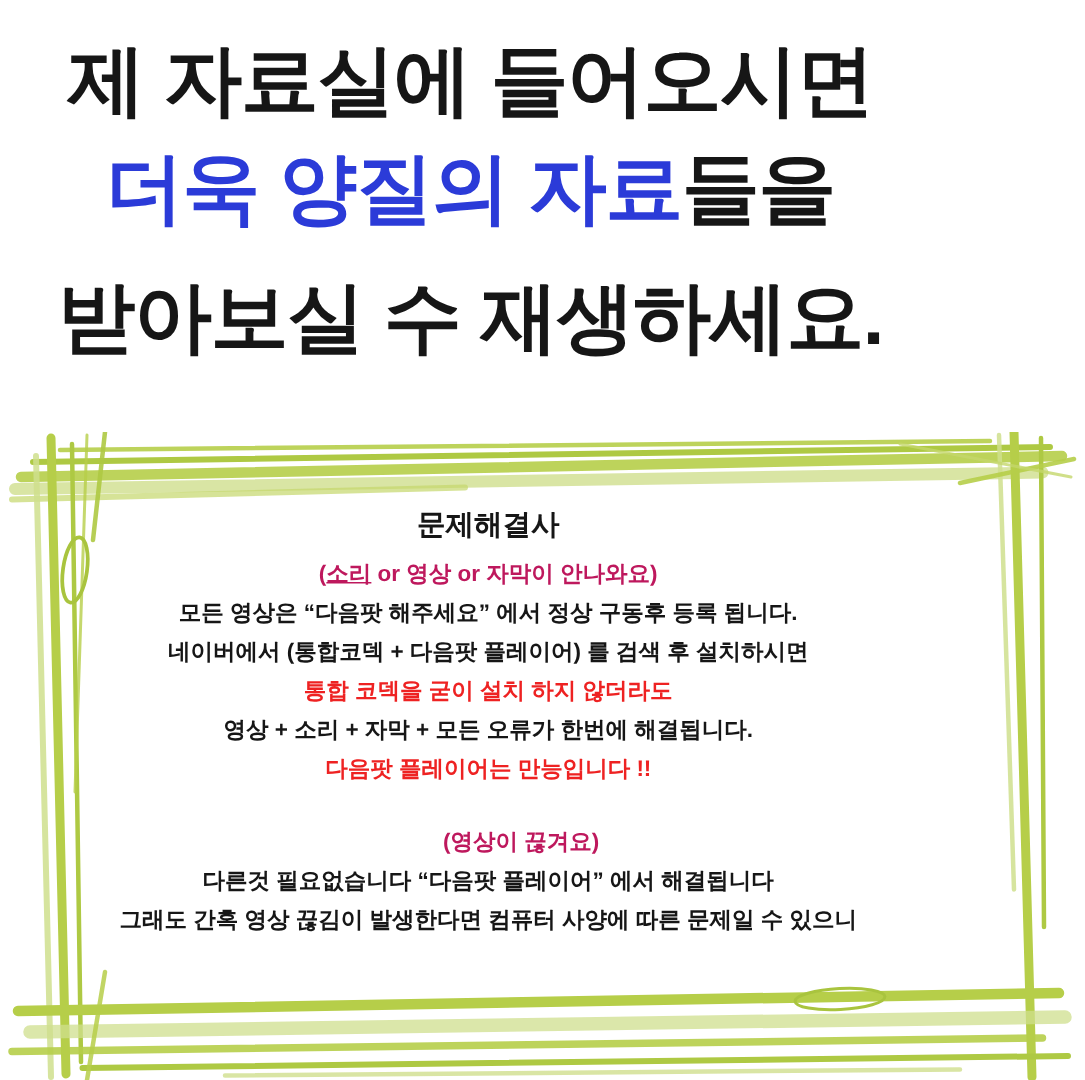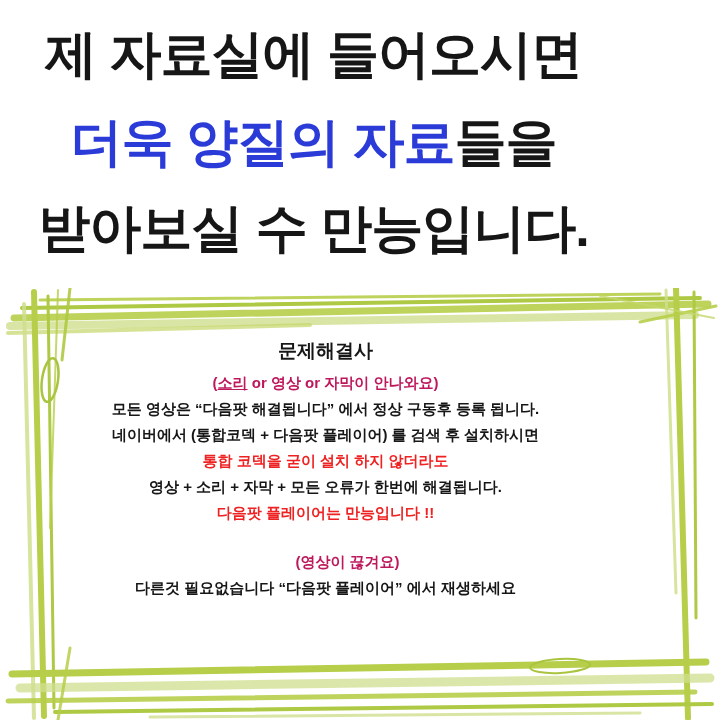--- a/index.html
+++ b/index.html
@@ -7,21 +7,21 @@
     width:723px;height:720px;position:relative;overflow:hidden;
     background:#ffffff;
     font-family:"Liberation Sans","DejaVu Sans",sans-serif;
   }
   .stage{position:absolute;inset:0;}
 
   
   .headline{position:absolute;top:0;left:0;width:627px;text-align:center;color:#161616;}
   .h-line{font-size:52px;line-height:72px;font-weight:bold;letter-spacing:-1px;white-space:nowrap;}
   .h-line1{margin-top:18px;}
-  .h-line2{margin-top:16px;}
+  .h-line2{}
   .h-line3{margin-top:14px;}
   .h-blue{color:#2b3bd8;}
 
   
   .frame{position:absolute;top:288px;left:0;width:723px;height:432px;}
 
   
   .box-content{position:absolute;top:338px;left:0;width:651px;text-align:center;color:#161616;}
   .b-title{font-size:19px;line-height:26px;font-weight:bold;}
   .b-line{font-size:15px;line-height:26px;font-weight:bold;white-space:nowrap;}
@@ -32,21 +32,21 @@
   .u{text-decoration:underline;}
 </style>
 </head>
 <body>
 
 <div class="stage">
 
   <div class="headline">
     <div class="h-line h-line1">제 자료실에 들어오시면</div>
     <div class="h-line h-line2"><span class="h-blue">더욱 양질의 자료</span><span>들을</span></div>
-    <div class="h-line h-line3">받아보실 수 만능입니다.</div>
+    <div class="h-line h-line3">받아보실 수 재생하세요.</div>
   </div>
 
   <svg class="frame" viewBox="0 0 723 432" aria-hidden="true">
 
     <path d="M14 30 L708 16" stroke="#b6ce49" stroke-width="7" fill="none" stroke-linecap="round" opacity="0.9"></path>
     <path d="M22 20 L700 10" stroke="#aec943" stroke-width="4" fill="none" stroke-linecap="round"></path>
     <path d="M10 38 L695 27" stroke="#cfdf8d" stroke-width="8" fill="none" stroke-linecap="round" opacity="0.8"></path>
     <path d="M40 12 L660 6" stroke="#b6ce49" stroke-width="3" fill="none" stroke-linecap="round" opacity="0.9"></path>
     <path d="M8 45 L310 37" stroke="#c4d76b" stroke-width="4" fill="none" stroke-linecap="round" opacity="0.7"></path>
 
@@ -70,23 +70,24 @@
     <path d="M150 429 L640 425" stroke="#cfdf8d" stroke-width="3" fill="none" stroke-linecap="round" opacity="0.8"></path>
     <ellipse cx="560" cy="378" rx="30" ry="7" fill="none" stroke="#a9c43e" stroke-width="2" transform="rotate(-3 560 378)"></ellipse>
     <path d="M70 360 L58 432" stroke="#b6ce49" stroke-width="3" fill="none" stroke-linecap="round" opacity="0.85"></path>
   </svg>
 
   <div class="box-content">
     <div class="b-title">문제해결사</div>
 
     <div class="b-line b-sub1 t-blue"><span>(</span><span class="u">소리</span><span> or 영상 or 자막이 안나와요)</span></div>
 
-    <div class="b-line">모든 영상은 “다음팟 해결됩니다” 에서 정상 구동후 등록 됩니다.</div>
+    <div class="b-line">모든 영상은 “다음팟 해주세요” 에서 정상 구동후 등록 됩니다.</div>
     <div class="b-line">네이버에서 (통합코덱 + 다음팟 플레이어) 를 검색 후 설치하시면</div>
     <div class="b-line t-red">통합 코덱을 굳이 설치 하지 않더라도</div>
     <div class="b-line">영상 + 소리 + 자막 + 모든 오류가 한번에 해결됩니다.</div>
     <div class="b-line t-red">다음팟 플레이어는 만능입니다 !!</div>
 
     <div class="b-line b-sub2 t-blue">(영상이 끊겨요)</div>
-    <div class="b-line">다른것 필요없습니다 “다음팟 플레이어” 에서 재생하세요</div>
+    <div class="b-line">다른것 필요없습니다 “다음팟 플레이어” 에서 해결됩니다</div>
+    <div class="b-line">그래도 간혹 영상 끊김이 발생한다면 컴퓨터 사양에 따른 문제일 수 있으니</div>
   </div>
 
 </div>
 
 </body></html>

